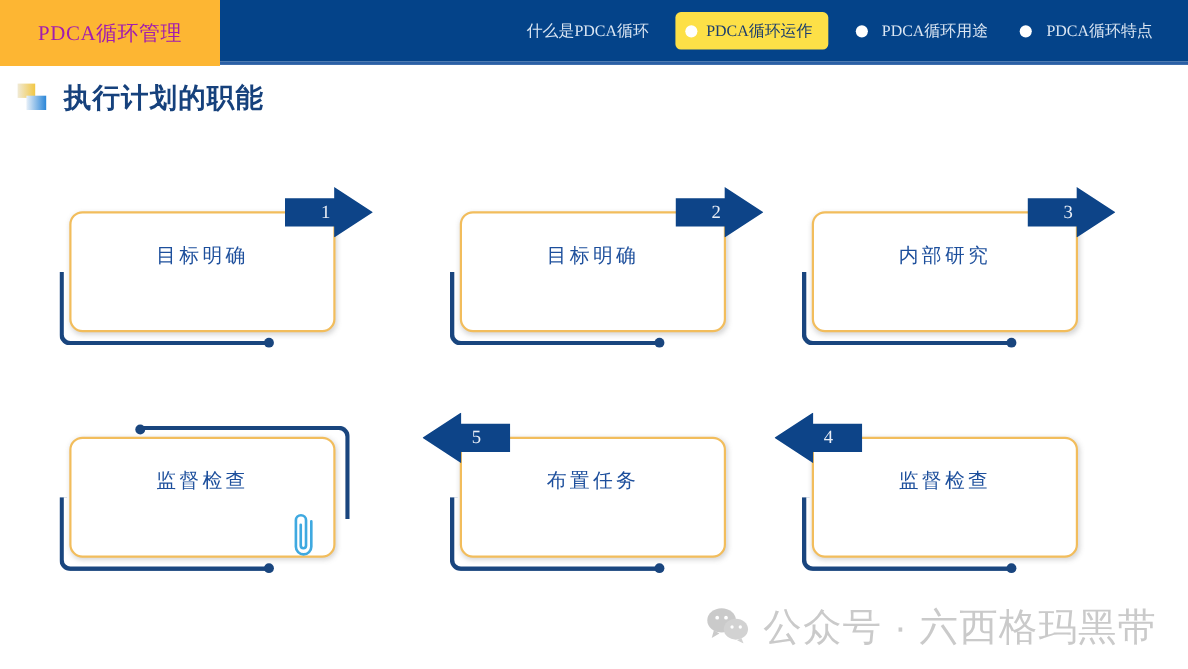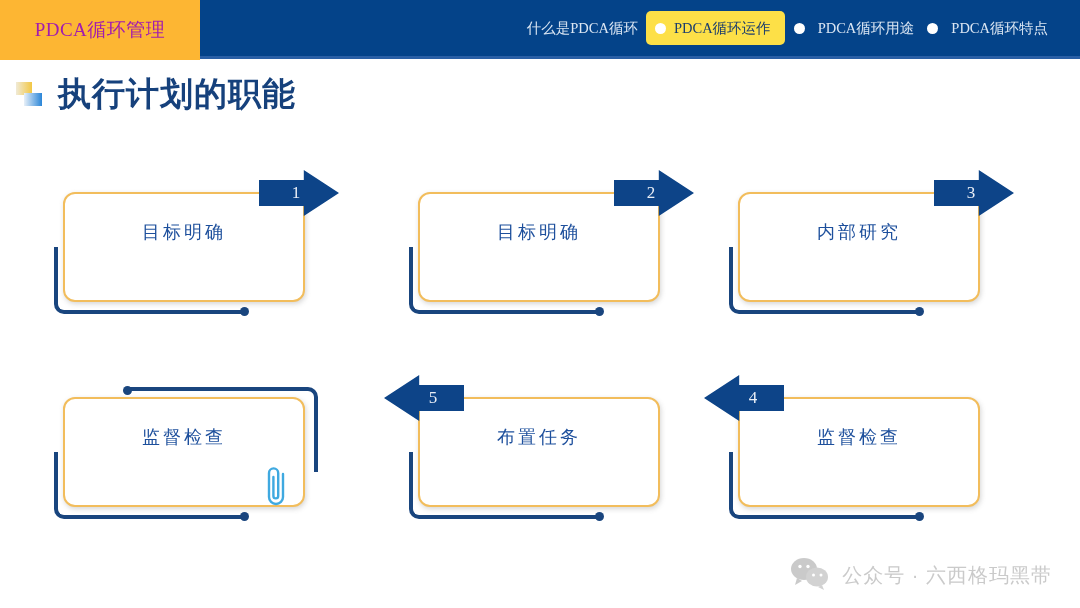--- a/index.html
+++ b/index.html
@@ -33,21 +33,21 @@
     display: flex; align-items: center; justify-content: center;
   }
   .brand-text {
     font-size: 19px; color: #a21caf; letter-spacing: 0.5px;
     font-family: "Liberation Serif", "DejaVu Serif", serif;
   }
 
   .nav {
     position: absolute; right: 26px; top: 0;
     height: 56px;
-    display: flex; align-items: center; gap: 0px;
+    display: flex; align-items: center; gap: 16px;
   }
   .nav-item {
     display: flex; align-items: center;
     height: 56px;
     color: #dbe6f3;
     font-size: 14.5px;
     white-space: nowrap;
   }
   .nav-label { padding: 0 6px; }
   .nav-dot {
@@ -81,21 +81,21 @@
     position: absolute; left: 0; top: 0;
     width: 16px; height: 13px;
     background: linear-gradient(90deg, #f0ead6 0%, #f2c744 100%);
   }
   .title-icon .sq-b {
     position: absolute; left: 8px; top: 11px;
     width: 18px; height: 13px;
     background: linear-gradient(90deg, #e8f0f8 0%, #2a86d8 100%);
   }
   .title-text {
-    font-size: 33px; font-weight: bold; color: #16417c;
+    font-size: 25px; font-weight: bold; color: #16417c;
     letter-spacing: 1px;
     font-family: Liberation Mono, monospace;
   }
 
   
   .card {
     position: absolute;
     width: 242px; height: 110px;
   }
   .card .frame {
@@ -173,21 +173,21 @@
     width: 30px; height: 44px;
   }
 
   
   .watermark {
     position: absolute; right: 28px; bottom: 14px;
     display: flex; align-items: center; gap: 12px;
     opacity: 0.92;
   }
   .wm-text {
-    font-size: 20px; color: #c6c6c6;
+    font-size: 35px; color: #c6c6c6;
     font-family: "Liberation Sans", "DejaVu Sans", sans-serif;
     letter-spacing: 1px;
   }
 </style>
 </head>
 <body>
 
 <div id="slide">
 
   <div class="header-bar"></div>

